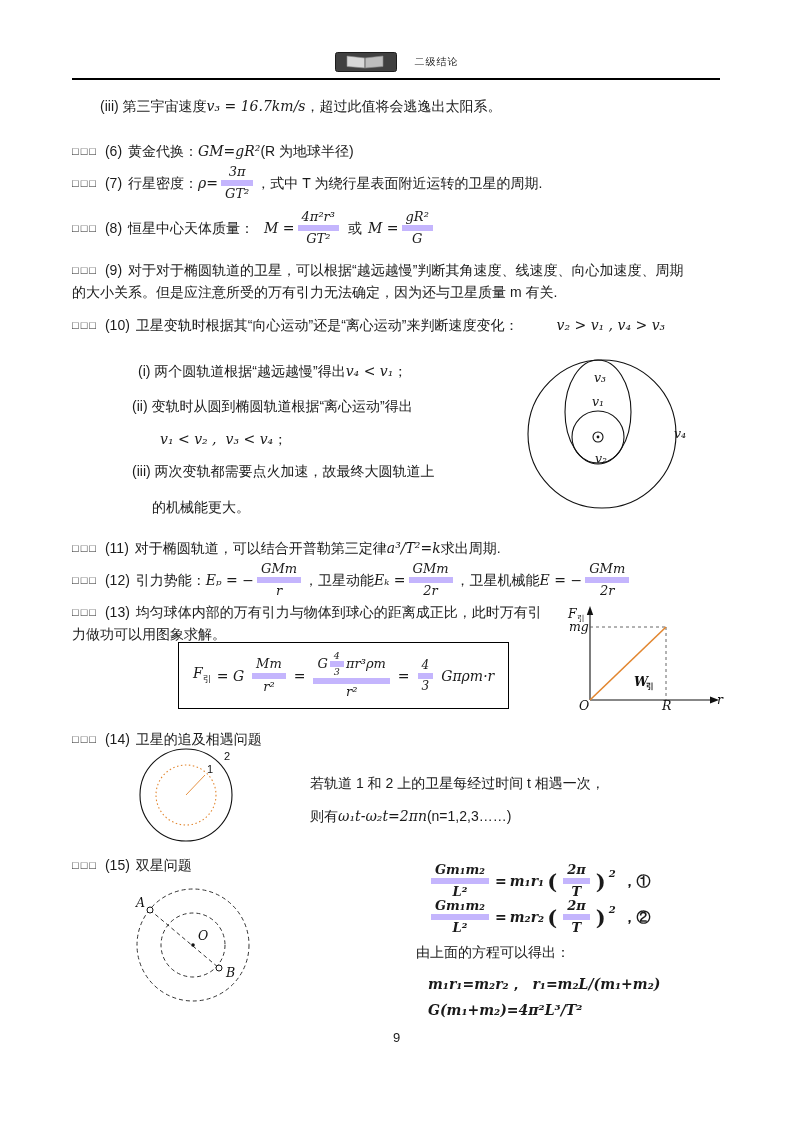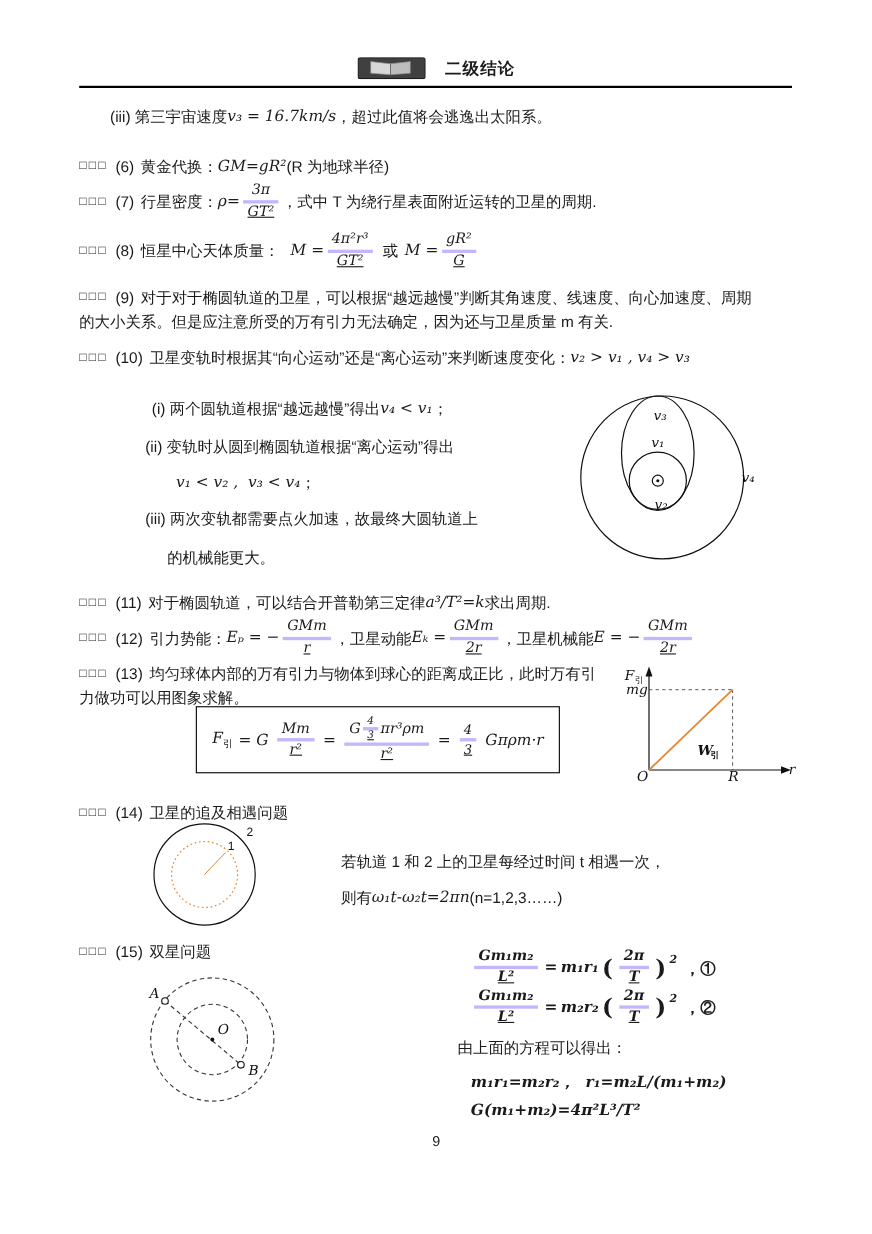--- a/index.html
+++ b/index.html
@@ -1,36 +1,36 @@
 <!DOCTYPE html>
 <html><head>
 <meta charset="utf-8">
 <style>
   * { box-sizing: border-box; }
   body { margin:0; background:#f3f3f3; display:flex; justify-content:center; }
   .page { position:relative; width:793px; height:1122px; background:#fff; color:#1a1a1a;
           font-family:"Liberation Sans","DejaVu Sans",sans-serif; font-size:14px;
           outline:1px solid #ddd; overflow:hidden; }
   .header { position:absolute; left:0; top:52px; width:100%; display:flex; justify-content:center; align-items:center; gap:18px; }
-  .hdr-title { font-size:15px; letter-spacing:1px;font-weight:bold; }
+  .hdr-title { font-size:10px; letter-spacing:1px; }
   .rule { position:absolute; left:72px; top:78px; width:648px; border-top:2px solid #000; }
   .row { position:absolute; display:flex; align-items:center; white-space:nowrap; line-height:20px; }
   .cbx { font-size:11px; letter-spacing:2px; margin-right:7px; color:#222; }
   .no { margin-right:6px; }
   .math { font-family:"DejaVu Serif","Liberation Serif",serif; font-style:italic; }
   .u { text-underline-offset:3px; }
   .frac { display:inline-flex; flex-direction:column; vertical-align:middle; text-align:center;
           font-family:"DejaVu Serif","Liberation Serif",serif; font-style:italic; font-size:13px;
           line-height:1.25; margin:0 3px; }
   .frac > .num { align-self:center; padding:0 4px; }
-  .frac > .den { border-top:3px solid #c4b5fd; align-self:stretch; padding:0 4px;text-decoration:underline; }
+  .frac > .den { border-top:6px solid #c4b5fd; align-self:stretch; padding:0 4px; }
   .frac.small { font-size:9.5px; line-height:1.1; margin:0 1px; }
   .frac.med { font-size:12px; }
   .numrow { display:inline-flex; align-items:center; gap:1px; }
-  .gapL { }
+  .gapL { margin-left:38px; }
   .fbox { position:absolute; border:1.2px solid #000; padding:8px 14px; display:flex; align-items:center; gap:5px;
           font-family:"DejaVu Serif","Liberation Serif",serif; font-style:italic; font-size:14px; }
   .csub { font-size:9px; font-style:normal; font-family:"Liberation Sans",sans-serif; }
   .supn { font-size:10px; position:relative; top:-7px; font-family:"DejaVu Serif",serif; font-style:italic; }
   .bigp { font-family:"DejaVu Serif",serif; font-style:normal; font-size:21px; line-height:1; }
   .tagcn { font-family:"Liberation Sans",sans-serif; font-style:normal; margin-left:4px; }
   .eqrow { font-weight:bold; gap:3px; }
   .abs { position:absolute; }
   .stroke { fill:none; stroke:#111; stroke-width:1.1px; }
   .svgmath { font-family:"DejaVu Serif","Liberation Serif",serif; font-style:italic; font-size:12.5px; fill:#111; }

